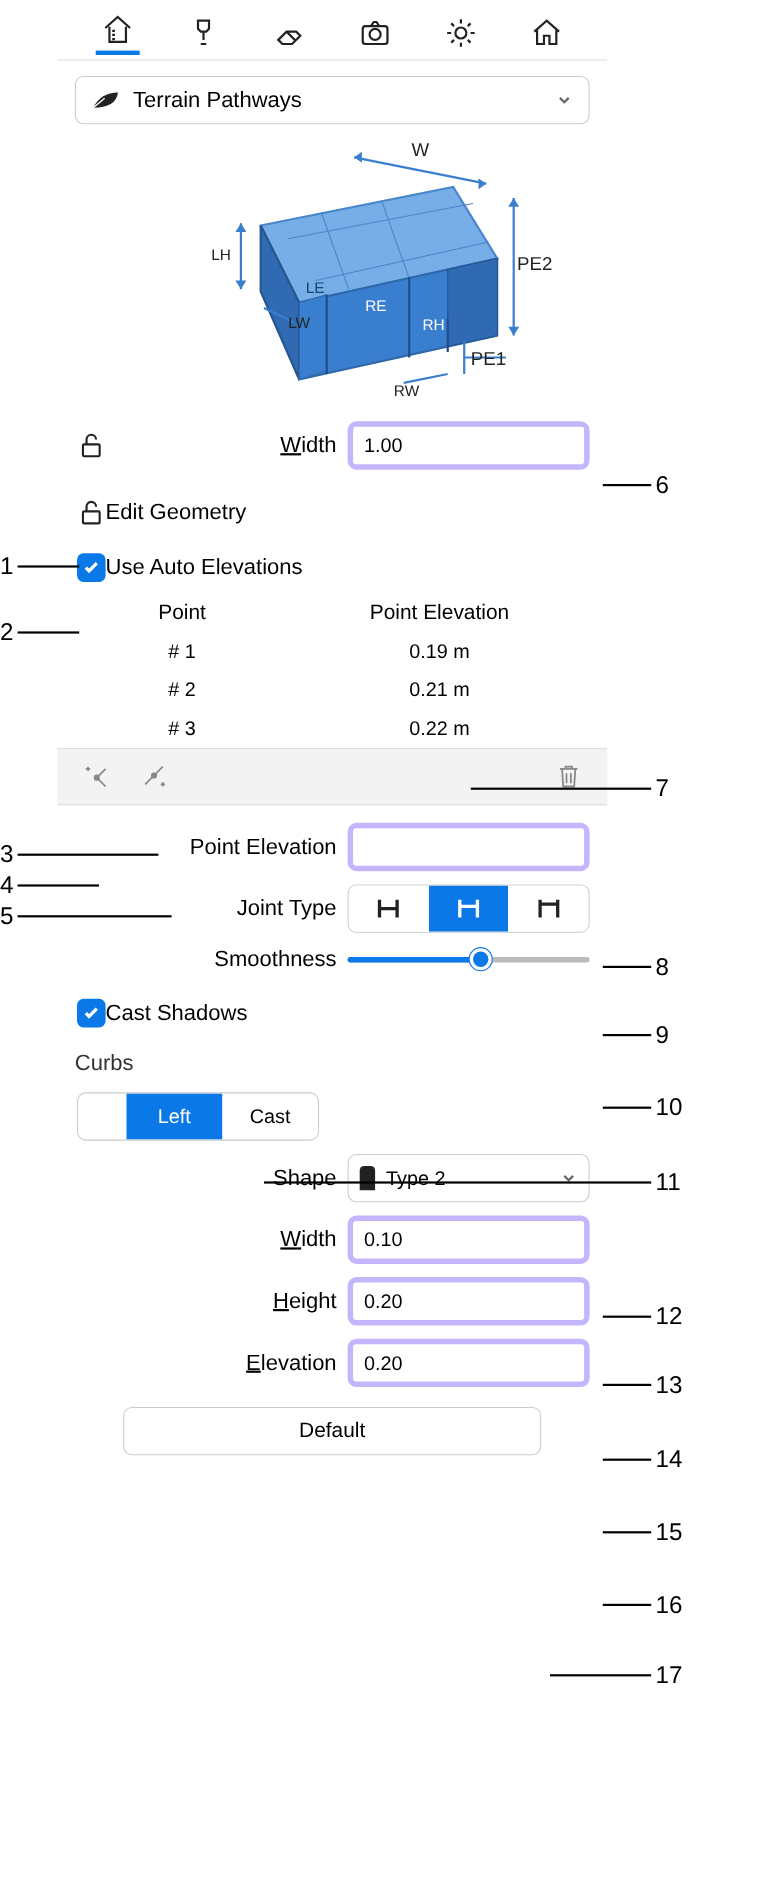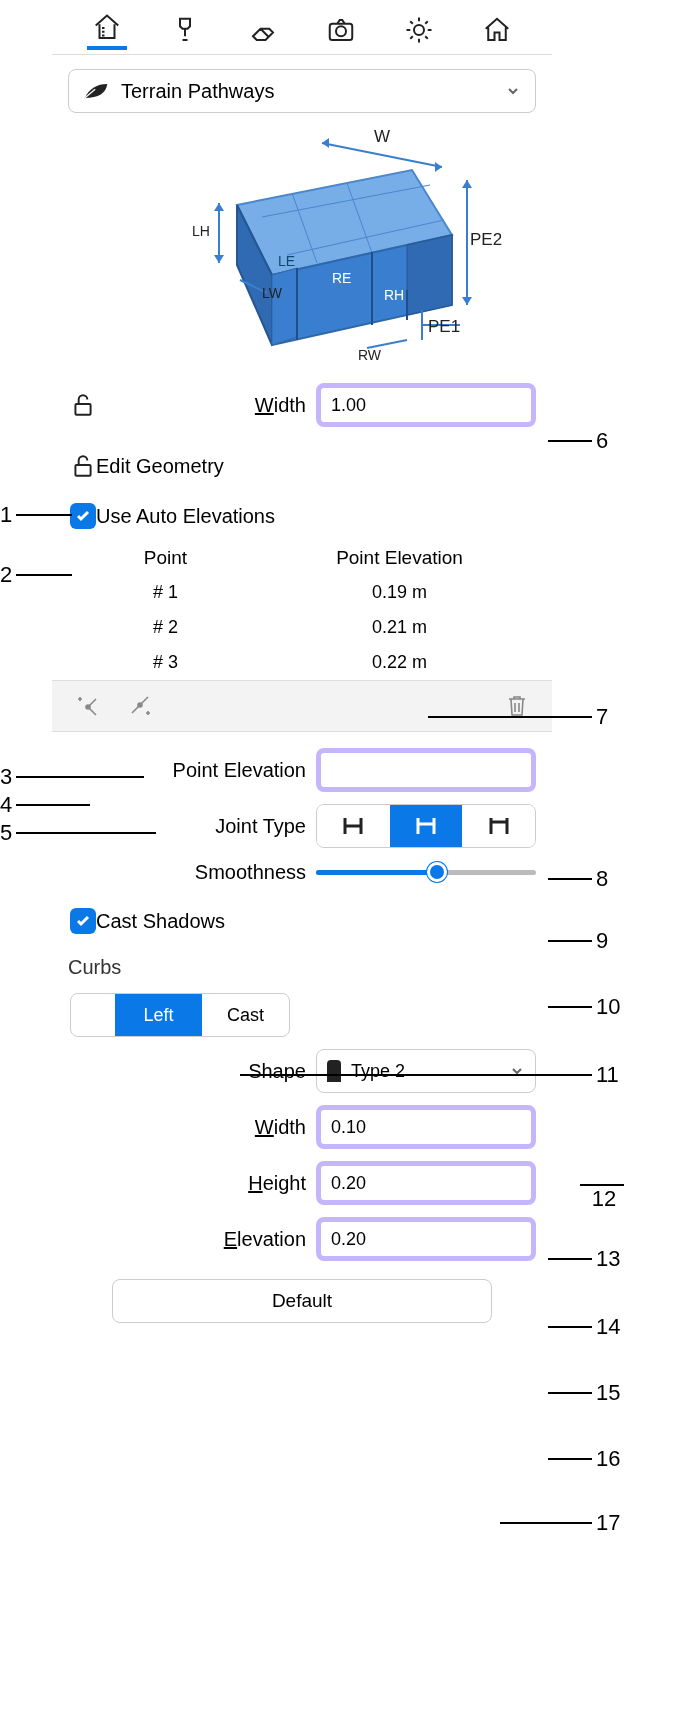--- a/index.html
+++ b/index.html
@@ -401,21 +401,21 @@
     <span class="num">9</span>
   </div>
 <div class="callout right" style="top:994px; left:548px;">
     <div class="line" style="width:44px;"></div>
     <span class="num">10</span>
   </div>
 <div class="callout right" style="top:1062px; left:240px;">
     <div class="line" style="width:352px;"></div>
     <span class="num">11</span>
   </div>
-<div class="callout right" style="top:1184px; left:580px;flex-direction:column;">
+<div class="callout right" style="top:1184px; left:548px;">
     <div class="line" style="width:44px;"></div>
     <span class="num">12</span>
   </div>
 <div class="callout right" style="top:1246px; left:548px;">
     <div class="line" style="width:44px;"></div>
     <span class="num">13</span>
   </div>
 <div class="callout right" style="top:1314px; left:548px;">
     <div class="line" style="width:44px;"></div>
     <span class="num">14</span>

